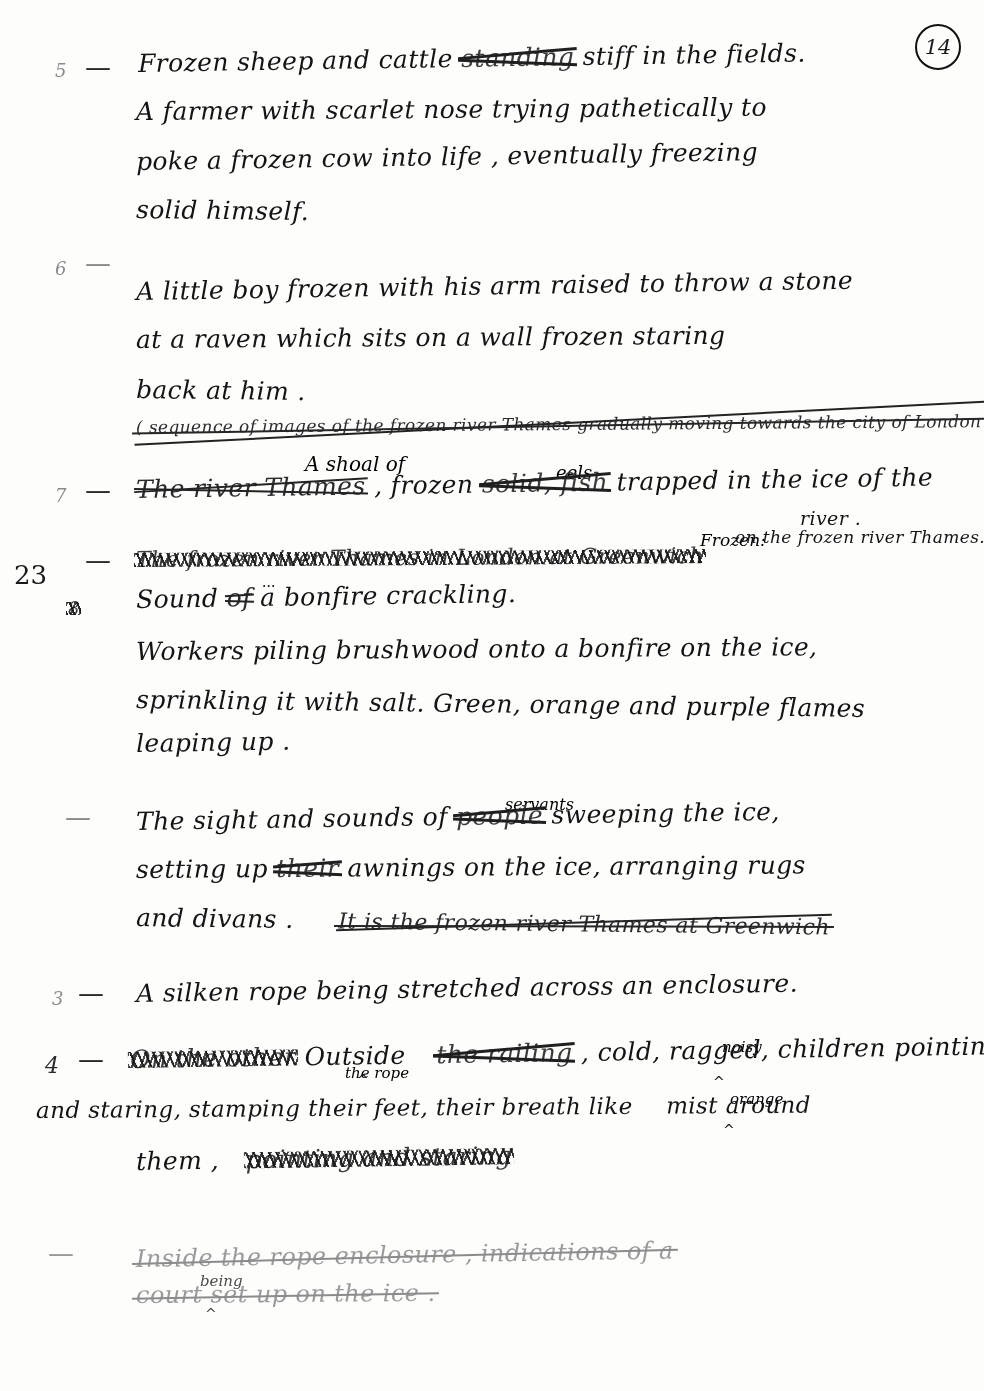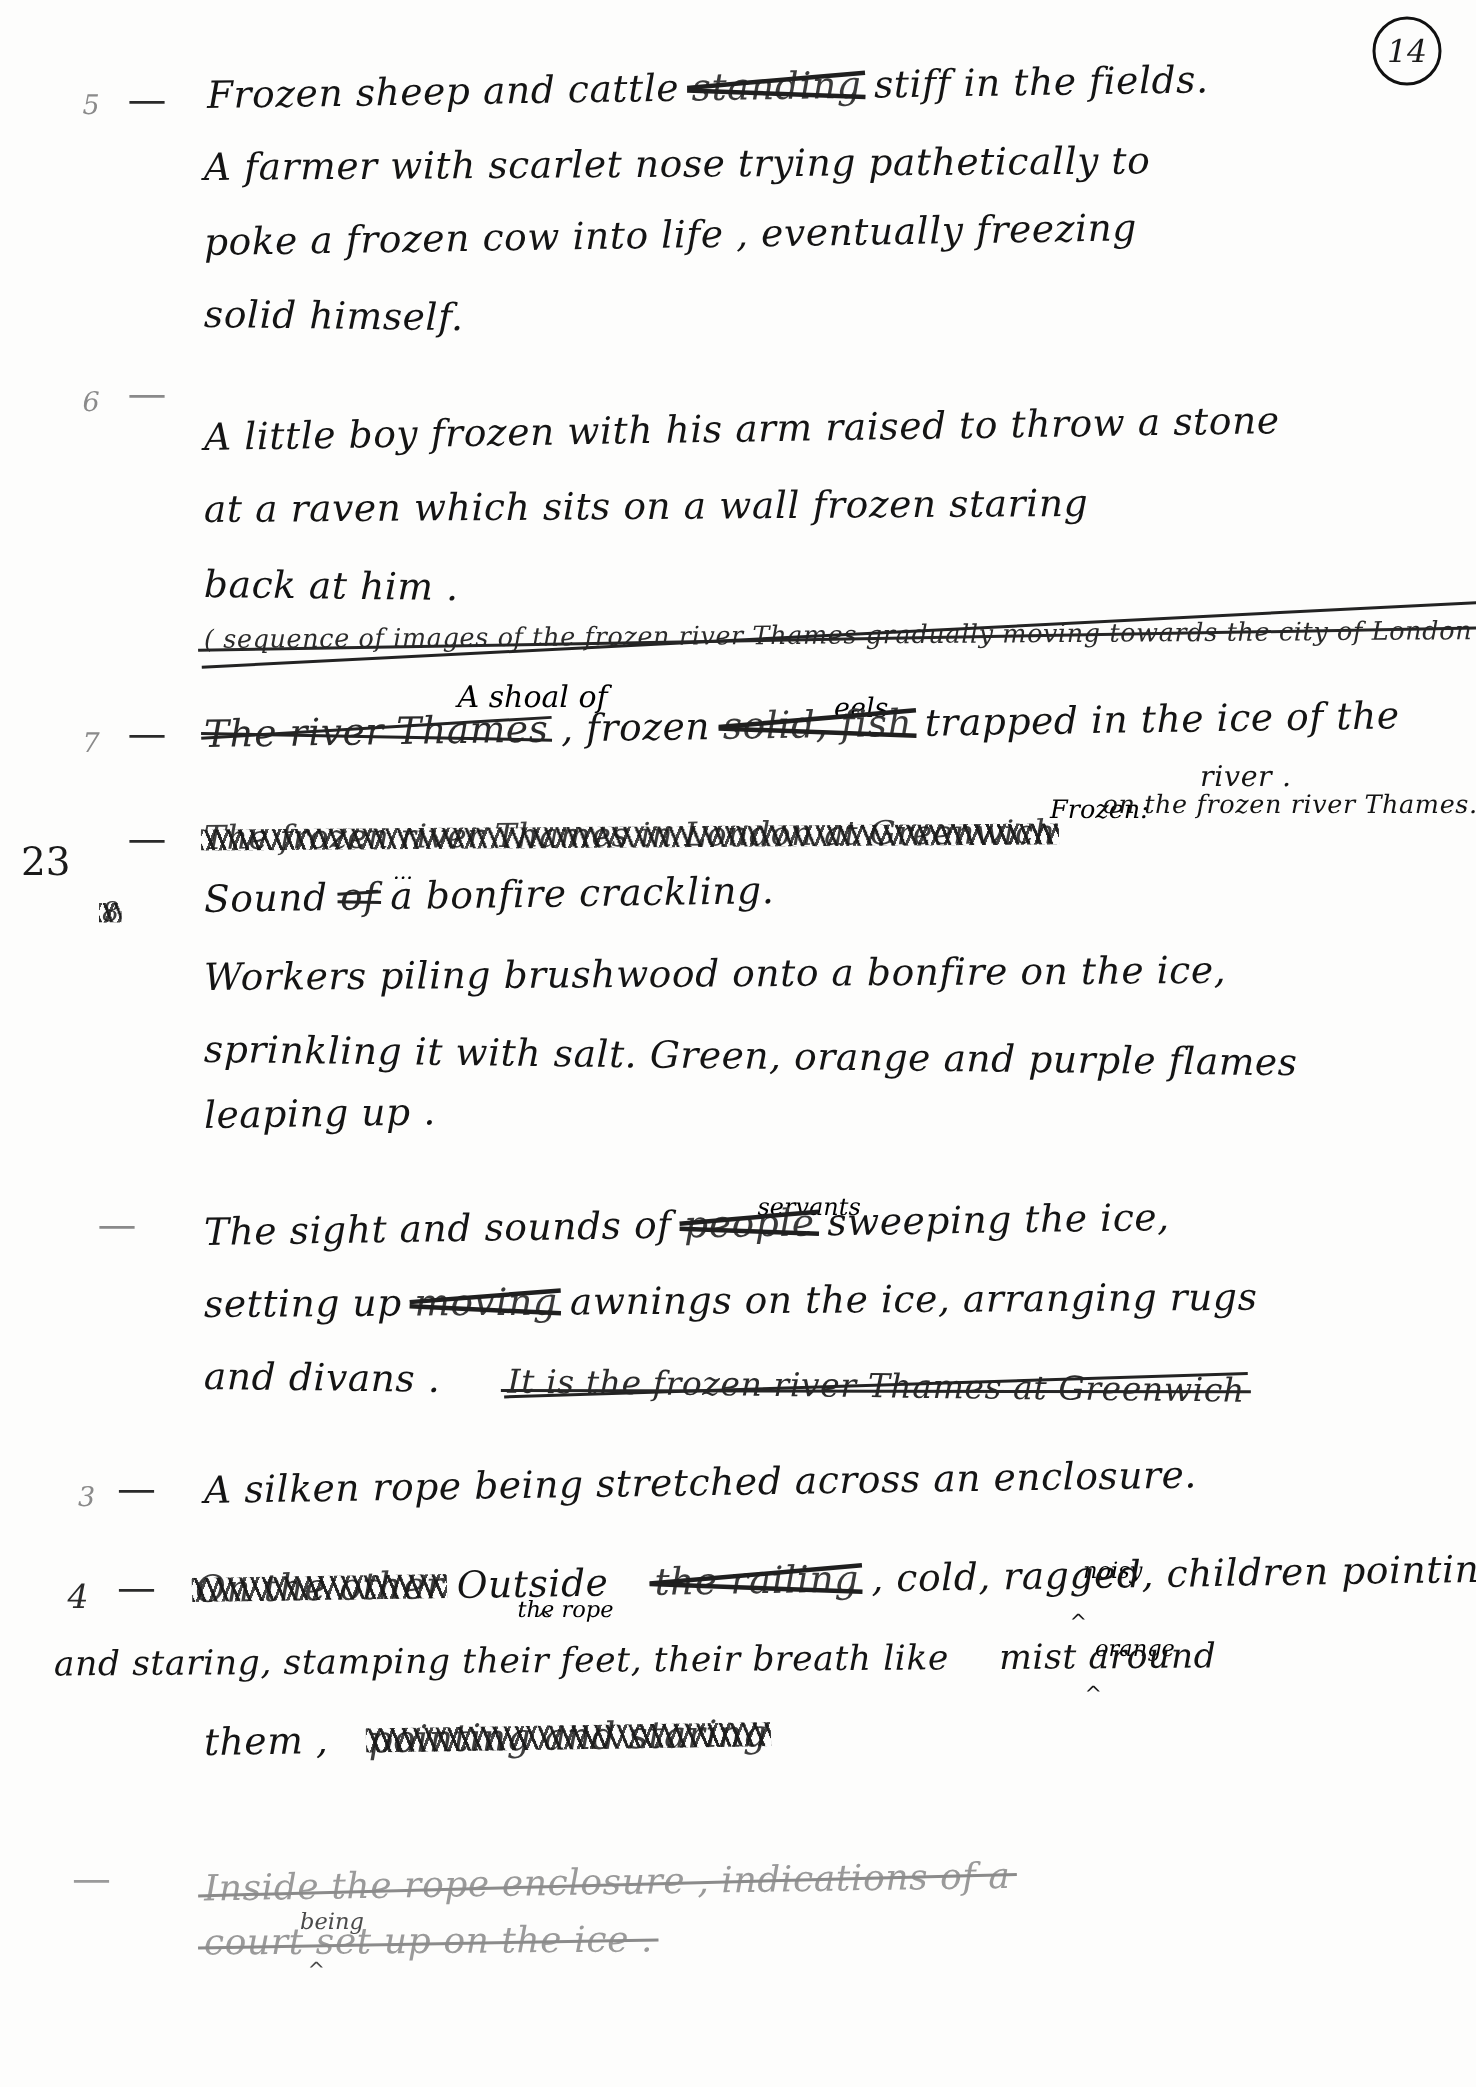--- a/index.html
+++ b/index.html
@@ -41,21 +41,21 @@
   .sm { font-size: 19px; }
 
   .dash {
     position: absolute;
     font-size: 26px;
     color: #2a2a2a;
   }
 
   .pagenum {
     position: absolute;
-    top: 11px;
+    top: 24px;
     left: 915px;
     width: 42px;
     height: 42px;
     border: 2px solid #111;
     border-radius: 50%;
     display: flex;
     align-items: center;
     justify-content: center;
     font-family: "DejaVu Serif", serif;
     font-style: italic;
@@ -237,21 +237,21 @@
   <div class="dash" style="left:65px; top:802px; color:#8a8a8a;">—</div>
   <div class="insert" style="left:505px; top:795px; font-size:16px;">servants</div>
 
   <div class="line hand rot1" style="left:136px; top:808px;">
     <span>The sight and sounds of</span>
     <span class="heavystrike">people</span>
     <span>sweeping the ice,</span>
   </div>
   <div class="line hand rot4" style="left:136px; top:856px;">
     <span>setting up</span>
-    <span class="heavystrike">moving</span>
+    <span class="heavystrike">their</span>
     <span>awnings  on the ice,  arranging rugs</span>
   </div>
   <div class="line hand rot3" style="left:136px; top:904px;">
     <span>and divans .</span>
     <span style="display:inline-block;width:28px;"></span>
     <span class="ruleout strike" style="font-size:22px;">It is the frozen river Thames at Greenwich</span>
   </div>
 
   <div class="bulletnum" style="left:52px; top:988px;">3</div>
   <div class="dash" style="left:78px; top:978px;">—</div>

